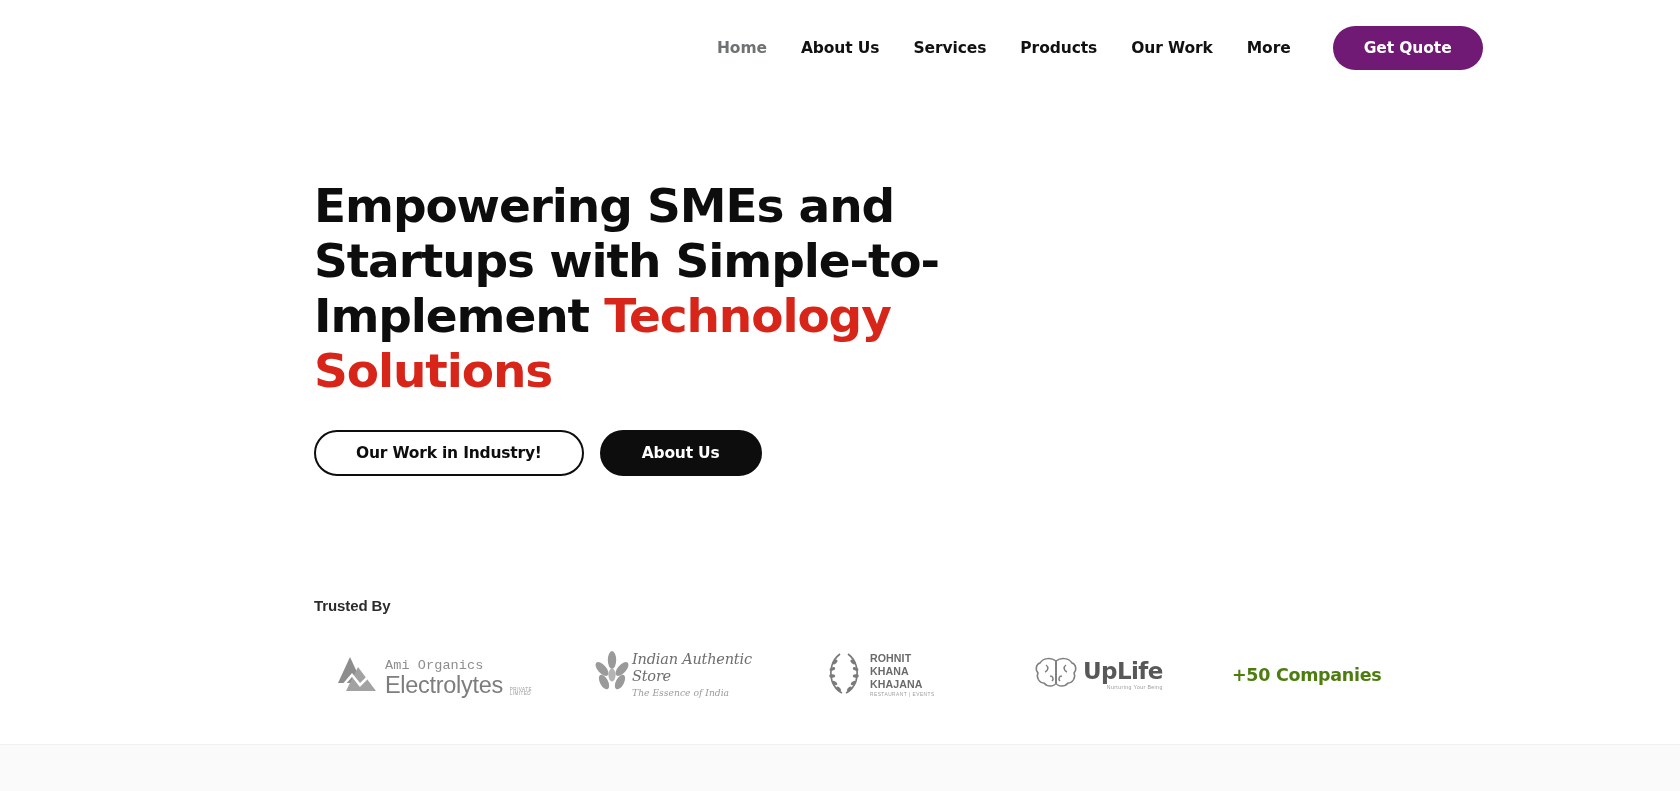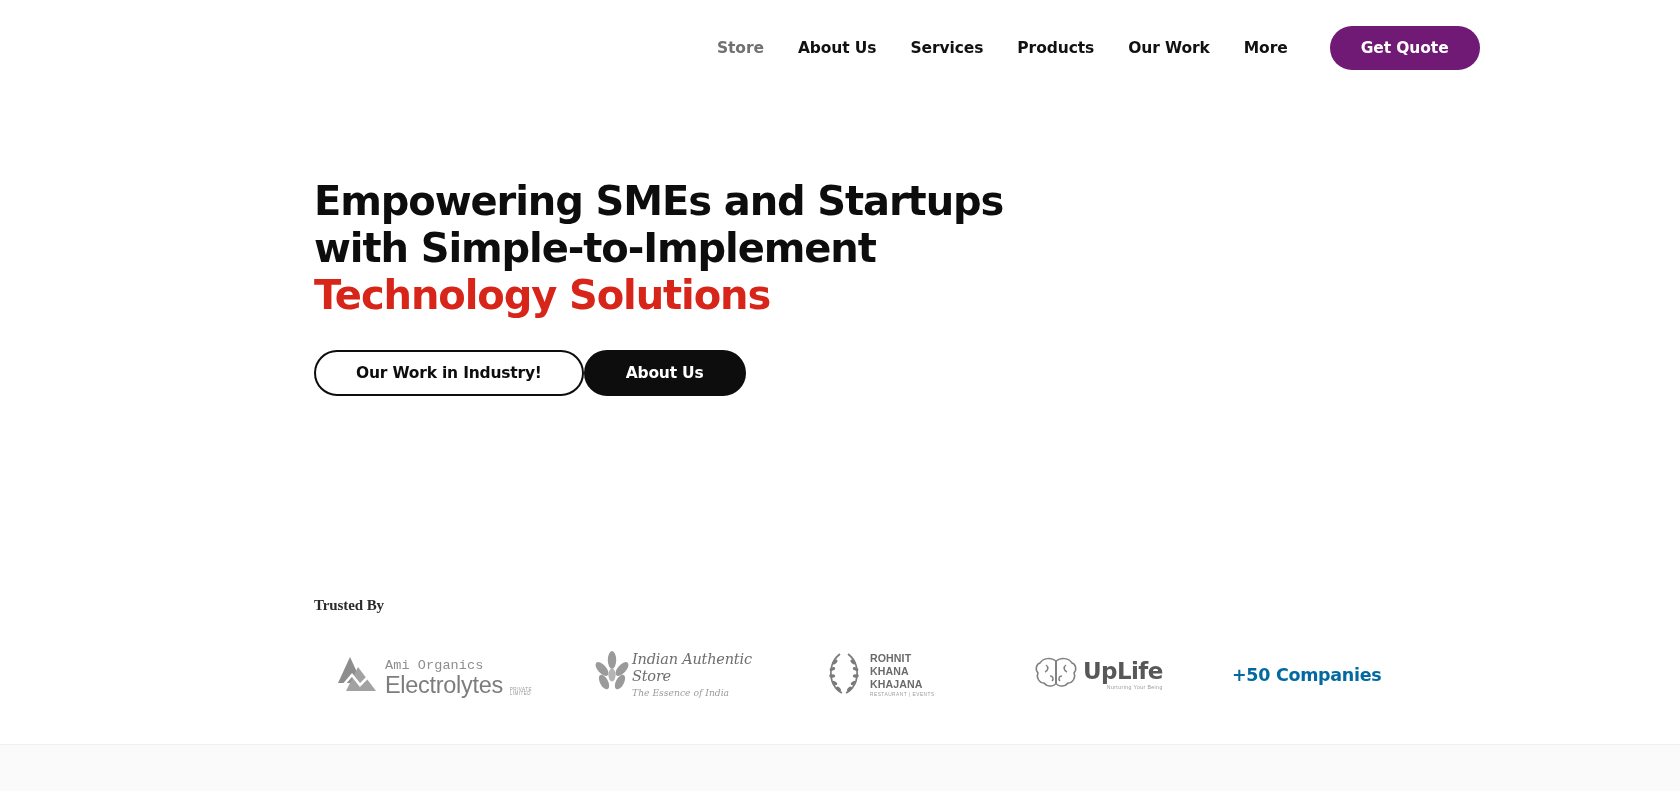--- a/index.html
+++ b/index.html
@@ -43,51 +43,51 @@
     font-family: "DejaVu Sans", sans-serif;
     font-weight: 700; font-size: 15.5px;
     padding: 13px 31px; border: none; border-radius: 26px;
     cursor: pointer; white-space: nowrap; letter-spacing: -0.1px;
   }
 
   
   .hero { position: absolute; left: 314px; top: 178px; width: 720px; }
   .headline {
     font-family: "DejaVu Sans", sans-serif;
-    font-weight: 700; font-size: 40px; line-height: 1.17;
+    font-weight: 700; font-size: 47px; line-height: 1.17;
     color: #0d0d0d; letter-spacing: -1.1px;
   }
   .headline .accent { color: #d8251a; }
   .subcopy {
     margin-top: 36px; width: 660px;
     font-family: "Liberation Sans", sans-serif;
     font-size: 17.5px; line-height: 1.55; color: #1f1f1f;
   }
-  .cta-row { margin-top: 32px; display: flex; align-items: center; gap: 0; }
+  .cta-row { margin-top: 32px; display: flex; align-items: center; gap: 16px; }
   .btn-outline {
     background: #ffffff; color: #0d0d0d;
     border: 2px solid #0d0d0d; border-radius: 26px;
     font-family: "DejaVu Sans", sans-serif;
     font-weight: 700; font-size: 15.5px;
     padding: 12px 40px; cursor: pointer; white-space: nowrap;
     letter-spacing: -0.2px;
   }
   .btn-solid {
     background: #0d0d0d; color: #ffffff;
     border: 2px solid #0d0d0d; border-radius: 26px;
     font-family: "DejaVu Sans", sans-serif;
     font-weight: 700; font-size: 15.5px;
     padding: 12px 40px; cursor: pointer; white-space: nowrap;
     letter-spacing: -0.2px;
   }
 
   
   .trusted-label {
     position: absolute; left: 314px; top: 597px;
-    font-family: Liberation Serif, serif;
+    font-family: Liberation Sans, sans-serif;
     font-weight: 700; font-size: 15px; color: #2b2b2b;
     letter-spacing: -0.1px;
   }
   .logos {
     position: absolute; left: 314px; top: 645px;
     width: 1060px; height: 60px;
     display: flex; align-items: center;
   }
   .logo-cell {
     display: flex; align-items: center; justify-content: flex-start;
@@ -151,40 +151,40 @@
     font-size: 23px; color: #585858; line-height: 1; letter-spacing: -0.6px;
   }
   .upl-sub {
     font-family: "Liberation Sans", sans-serif;
     font-size: 5.2px; color: #9a9a9a; letter-spacing: 0.4px;
     line-height: 1; margin-top: 2px; align-self: flex-end;
   }
 
   .companies-count {
     font-family: "DejaVu Sans", sans-serif;
-    font-weight: 700; font-size: 17.5px; color: #0369a1;
+    font-weight: 700; font-size: 17.5px; color: #4d7c0f;
     white-space: nowrap; letter-spacing: -0.3px;
   }
 
   
   .bottom-strip {
     position: absolute; left: 0; bottom: 0; width: 1680px; height: 47px;
     background: #fafafa; border-top: 1px solid #f0f0f0;
   }
 </style>
 </head>
 <body>
 
 <div class="page">
 
   <header class="header">
 
 
     <nav class="nav">
-      <span class="nav-item muted">Store</span>
+      <span class="nav-item muted">Home</span>
       <span class="nav-item">About Us</span>
       <span class="nav-item">Services</span>
       <span class="nav-item">Products</span>
       <span class="nav-item">Our Work</span>
       <span class="nav-item">More</span>
       <button class="btn-quote">Get Quote</button>
     </nav>
   </header>
 
   <section class="hero">

